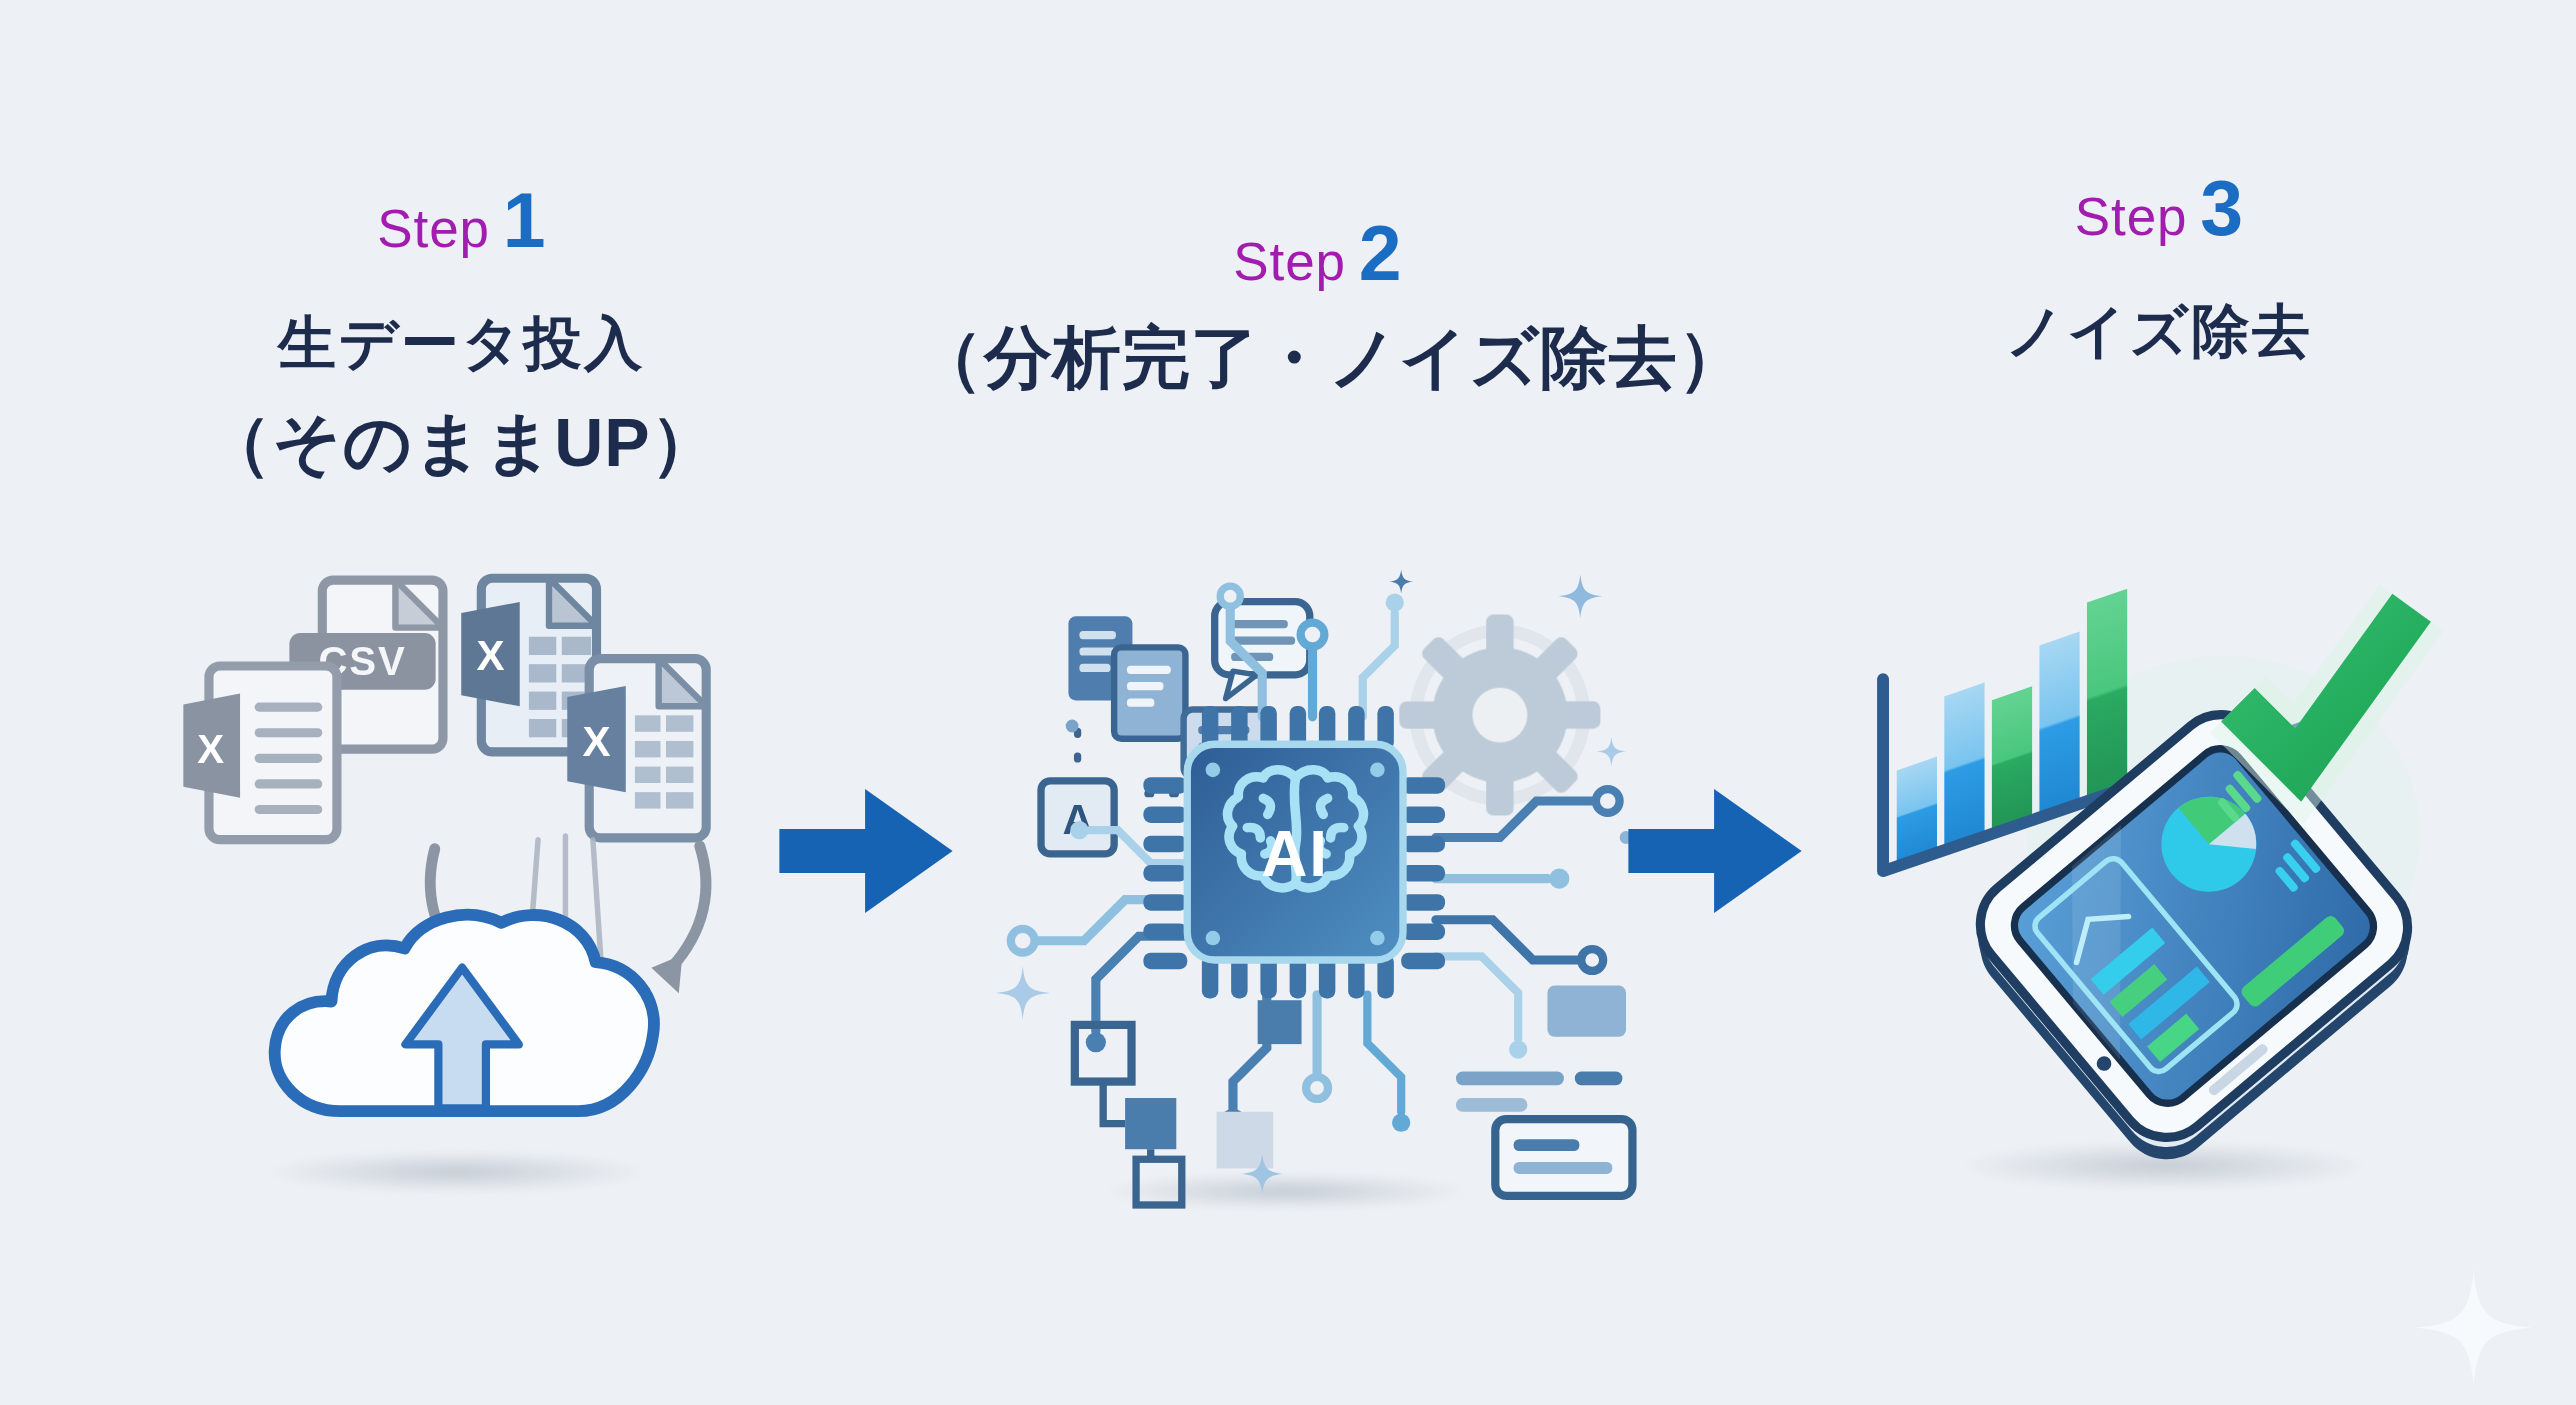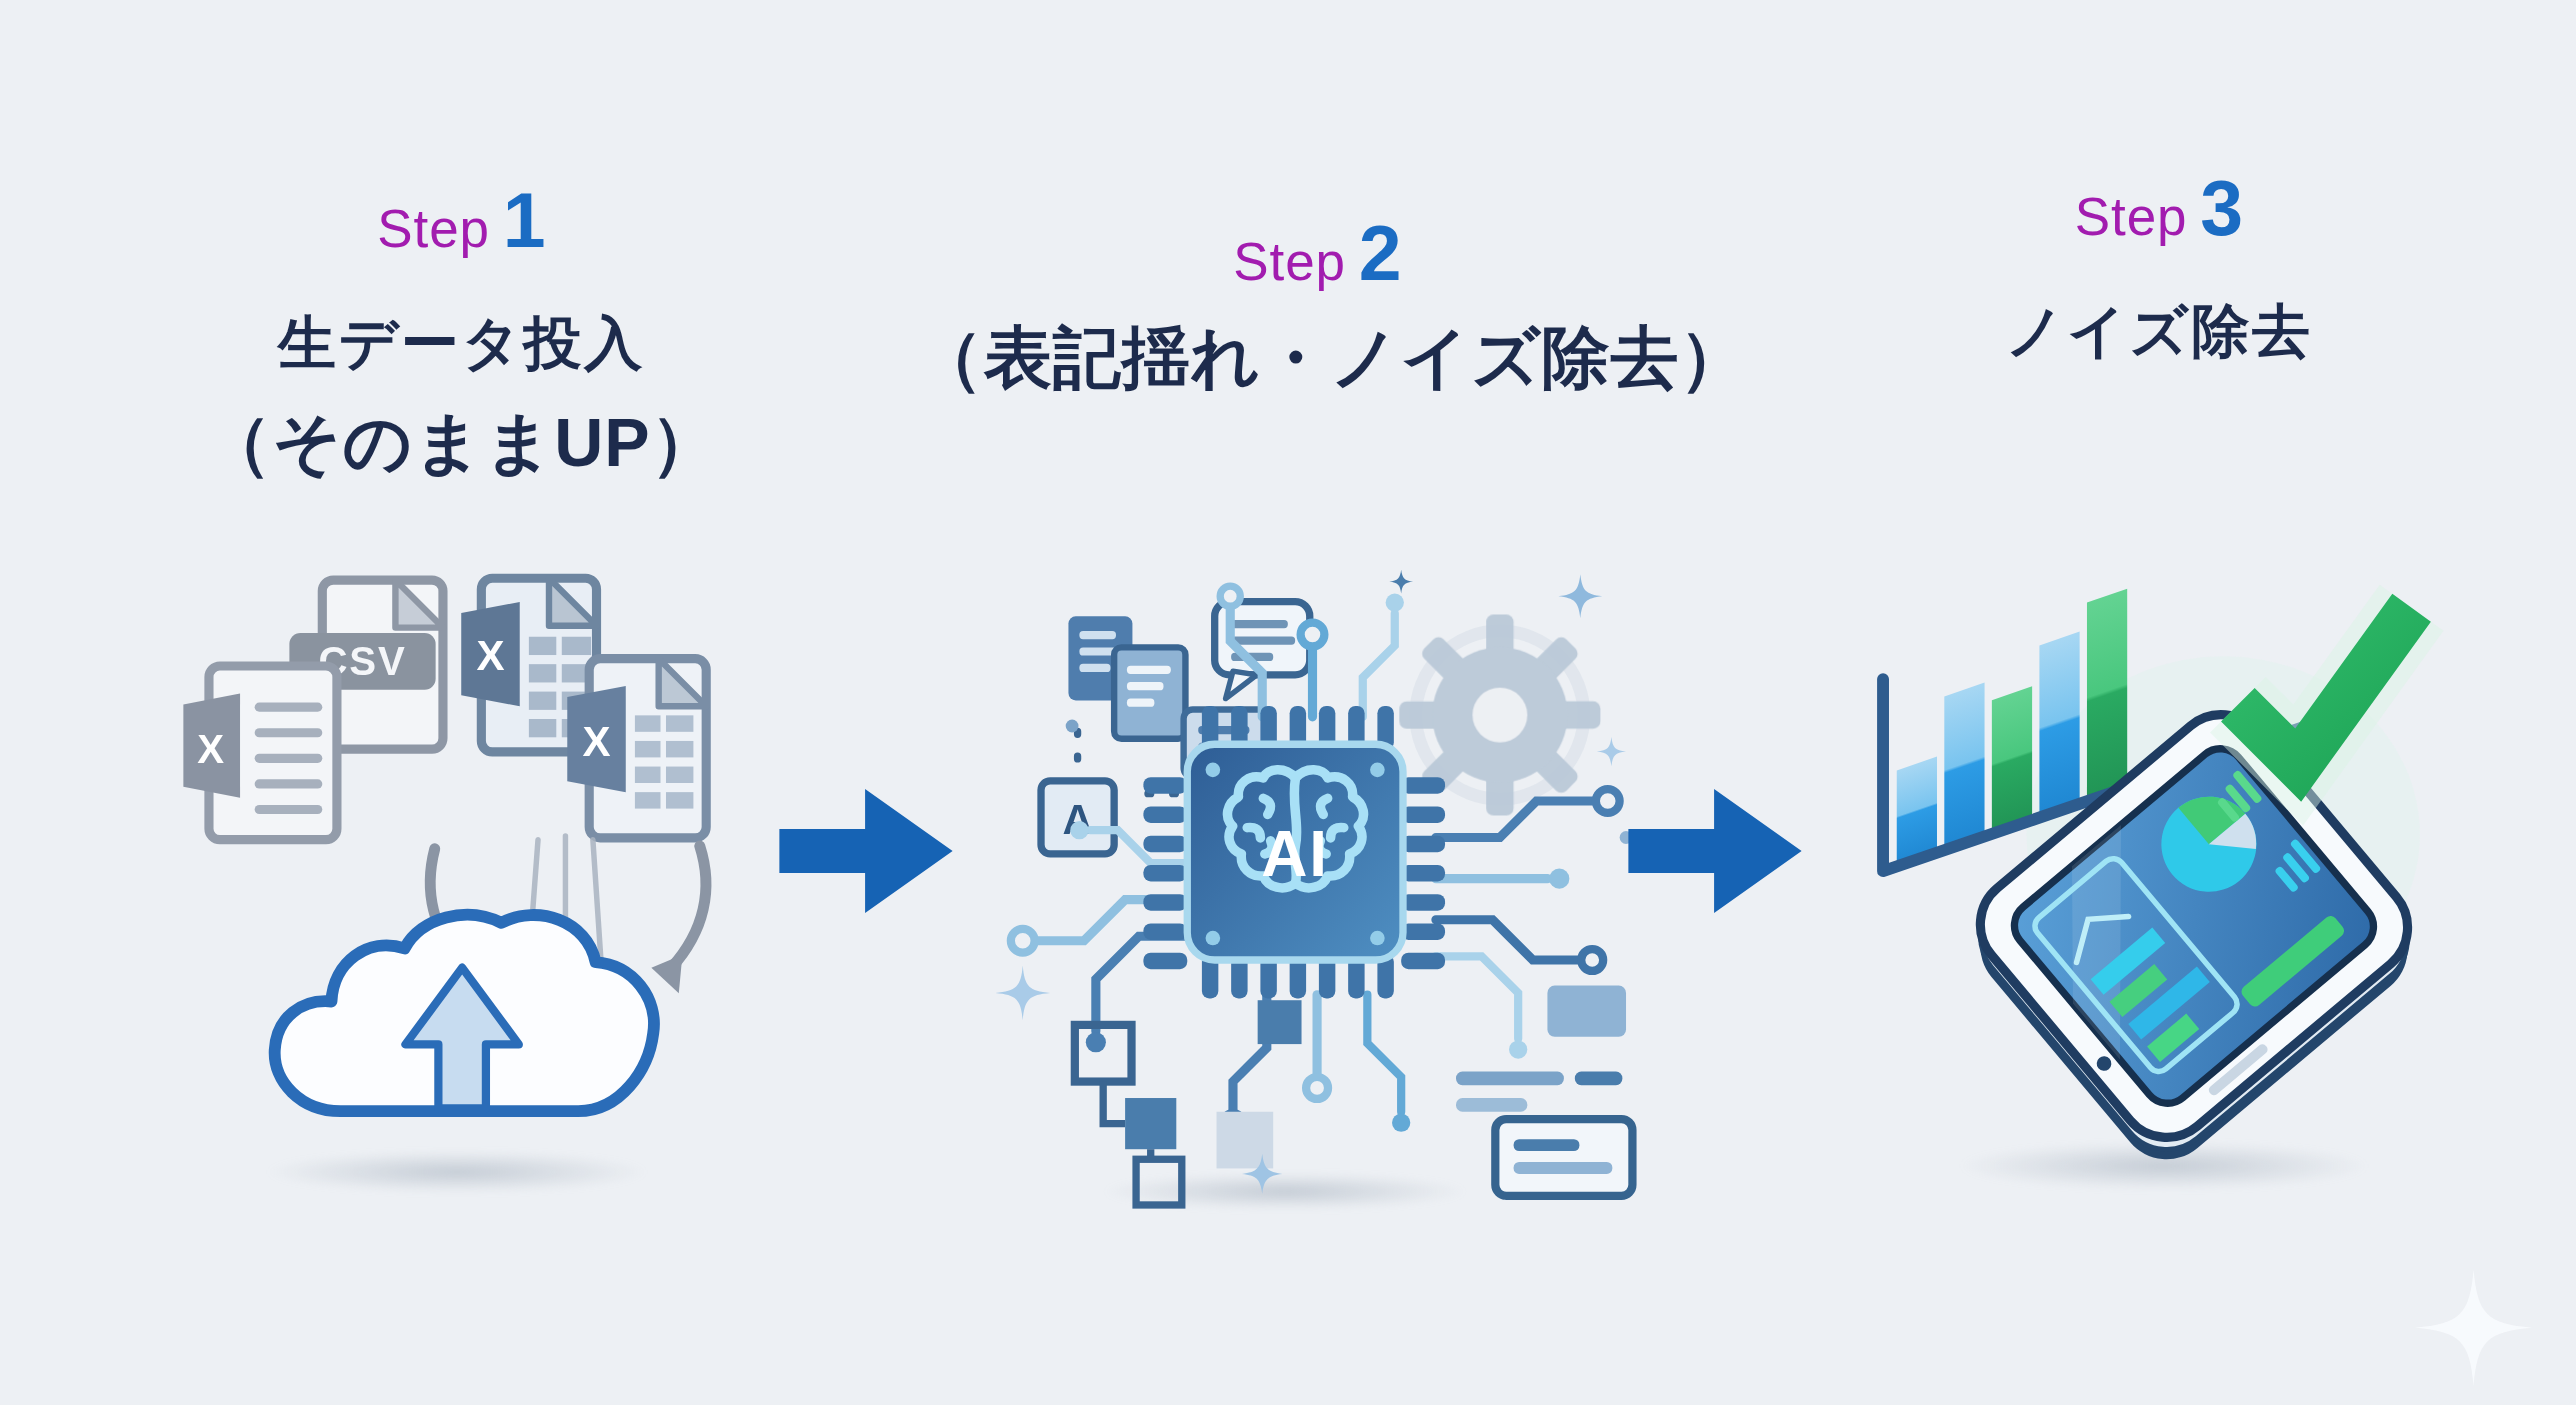--- a/index.html
+++ b/index.html
@@ -36,21 +36,21 @@
       <span class="step-word">Step</span><span class="step-num">1</span>
     </div>
     <div class="step-title">生データ投入</div>
     <div class="step-sub">（そのままUP）</div>
   </div>
 
   <div class="step" style="left:915px;top:176px;width:805px;margin-top:33px;">
     <div class="step-head">
       <span class="step-word">Step</span><span class="step-num">2</span>
     </div>
-    <div class="step-sub">（表記揺れ・ノイズ除去）</div>
+    <div class="step-sub">（分析完了・ノイズ除去）</div>
   </div>
 
   <div class="step" style="left:1784px;top:164px;width:750px;">
     <div class="step-head">
       <span class="step-word">Step</span><span class="step-num">3</span>
     </div>
     <div class="step-title">ノイズ除去</div>
   </div>
 
   <svg class="abs" style="left:165px;top:549px;" width="640" height="585" viewBox="0 0 700 640">

